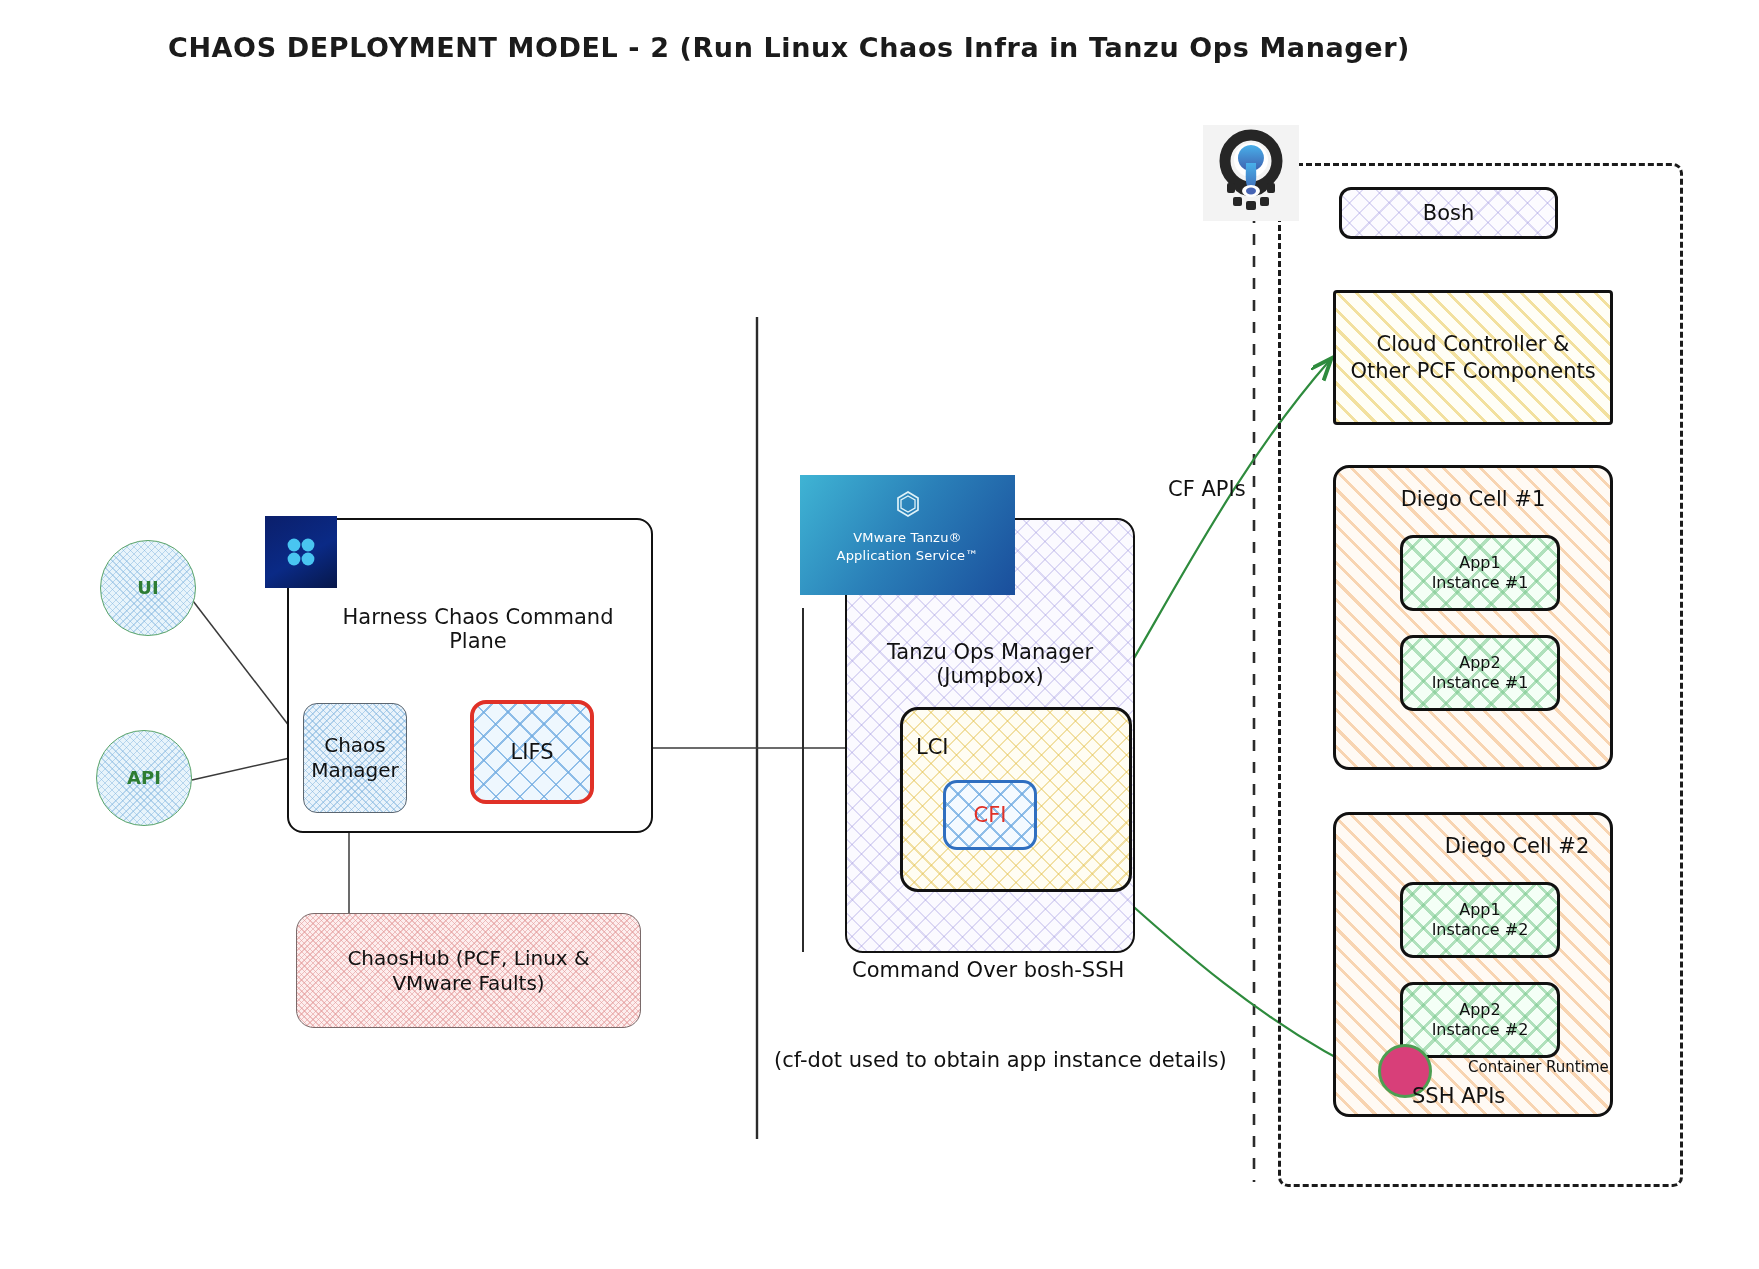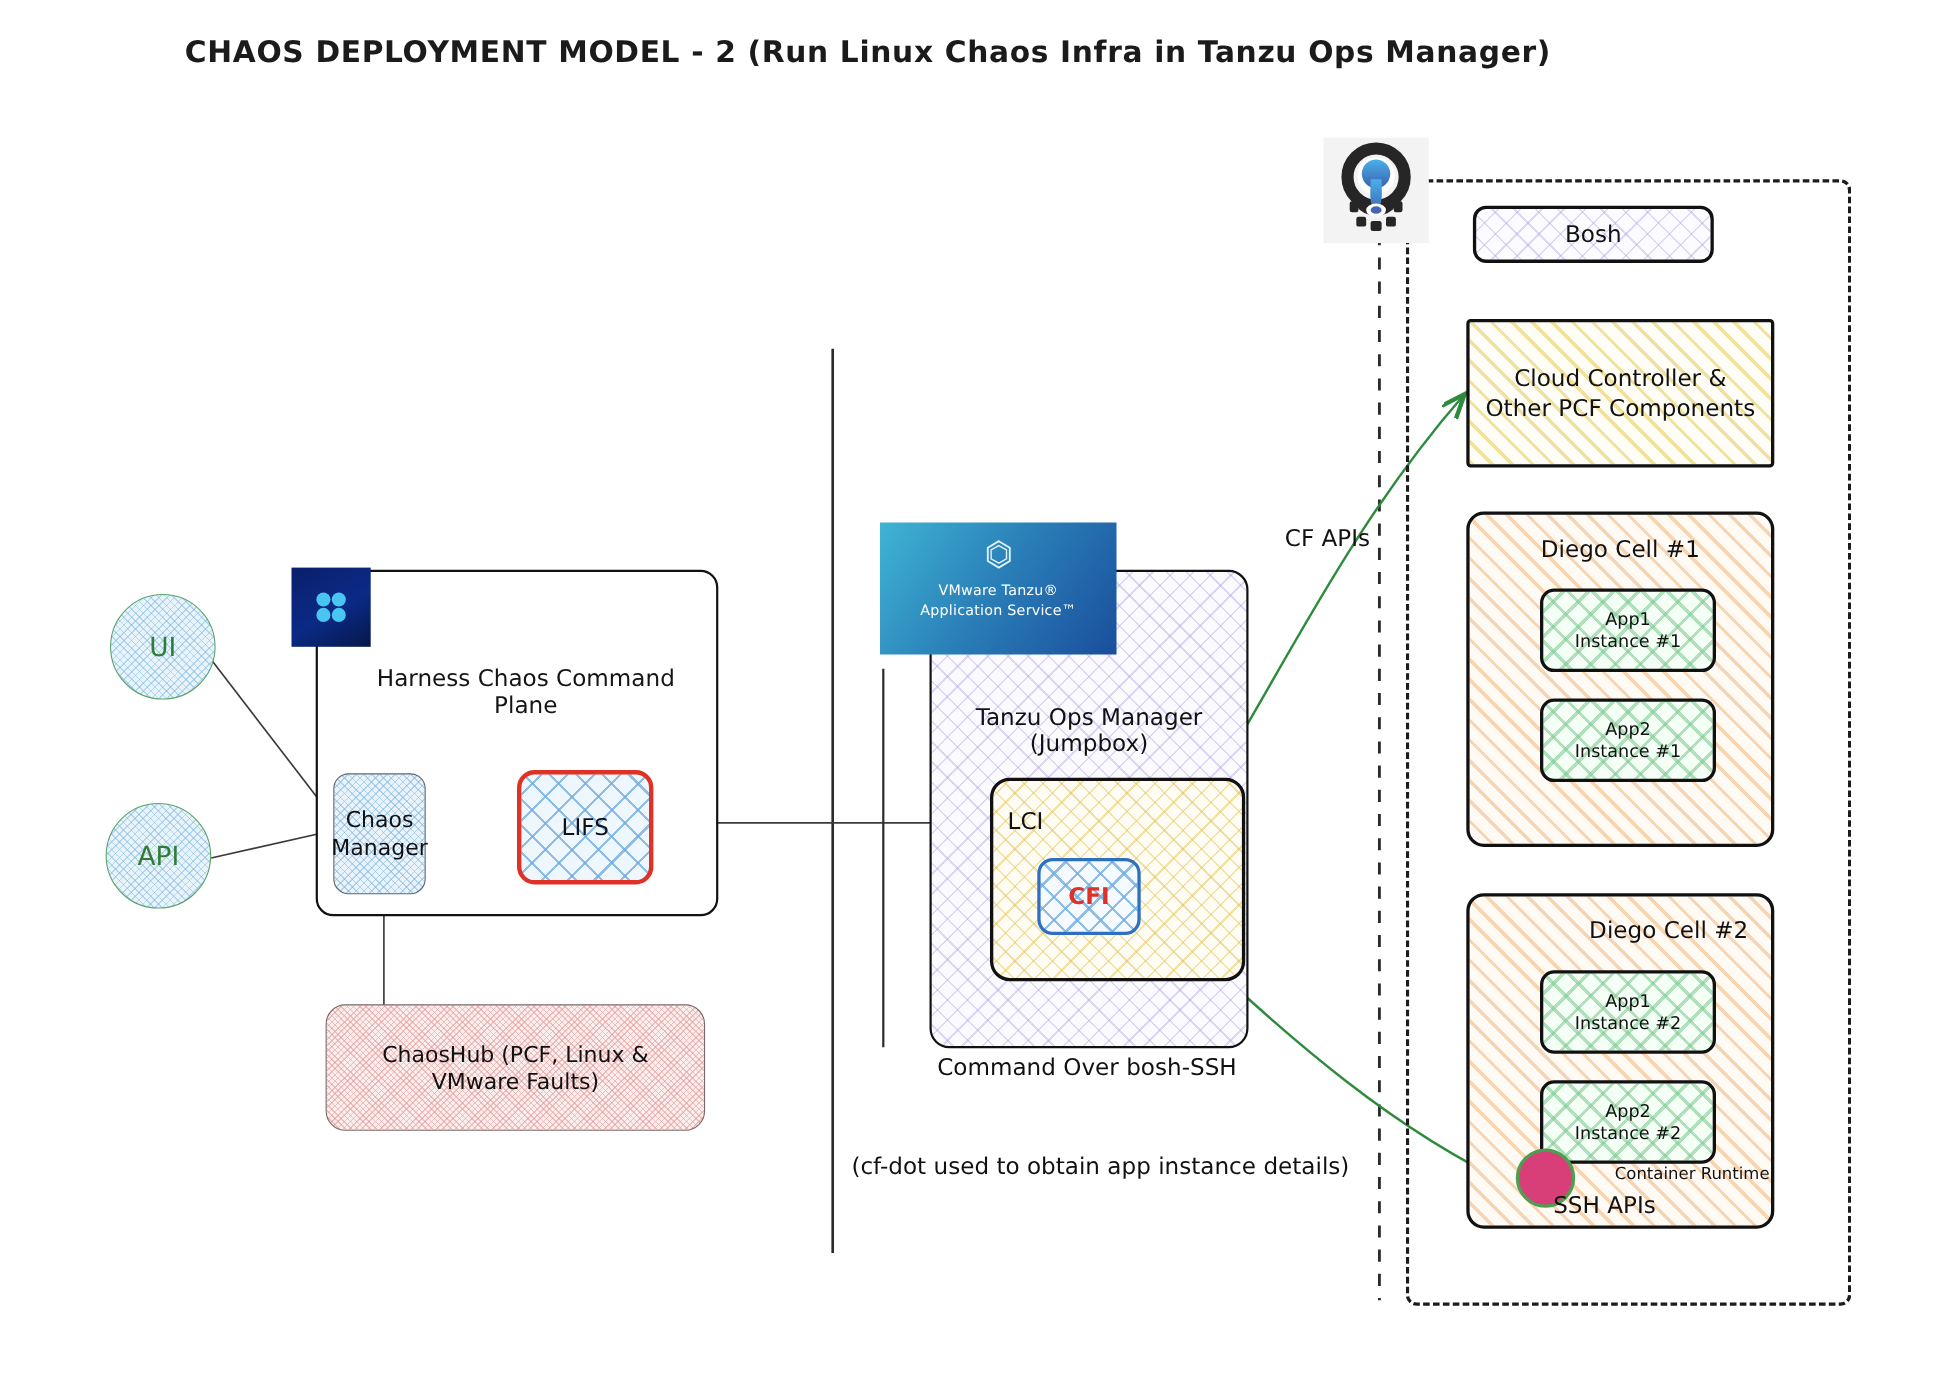--- a/index.html
+++ b/index.html
@@ -17,21 +17,21 @@
   
   #title{position:absolute;left:168px;top:32px;font-size:27px;letter-spacing:.6px;
          color:#1b1b1b;font-weight:600;}
 
   
   .circ{border-radius:50%;border:1.6px solid #5aa469;
         background-color:#e8f4fb;
         background-image:
           repeating-linear-gradient(45deg,rgba(120,175,220,.45) 0 1px,transparent 1px 5px),
           repeating-linear-gradient(-45deg,rgba(120,175,220,.45) 0 1px,transparent 1px 5px);
-        color:#2e7d32;font-size:24px;font-weight:400;}
+        color:#2e7d32;font-size:18px;font-weight:700;}
 
   
   #ccp{border:2.6px solid #111;border-radius:16px;background:#fff;}
   #ccp-label{position:absolute;font-size:21px;color:#141414;}
 
   
   #chaos-manager{border:1.4px solid #5b6670;border-radius:14px;
         background-color:#e9f3fb;
         background-image:
           repeating-linear-gradient(45deg,rgba(120,175,220,.5) 0 1px,transparent 1px 5px),
@@ -69,21 +69,21 @@
           repeating-linear-gradient(45deg,rgba(226,190,70,.45) 0 1.5px,transparent 1.5px 12px),
           repeating-linear-gradient(-45deg,rgba(226,190,70,.45) 0 1.5px,transparent 1.5px 12px);}
   #lci-label{position:absolute;font-size:21px;color:#111;}
 
   
   #cfi{border:3.4px solid #2f6fc0;border-radius:14px;
         background-color:#f4faff;
         background-image:
           repeating-linear-gradient(45deg,rgba(110,170,225,.75) 0 2px,transparent 2px 15px),
           repeating-linear-gradient(-45deg,rgba(110,170,225,.75) 0 2px,transparent 2px 15px);
-        font-size:21px;color:#e03127;font-weight:700;}
+        font-size:21px;color:#e03127;font-weight:400;}
 
   
   #pcf-boundary{position:absolute;border:3px dashed #1b1b1b;border-radius:10px;}
 
   
   #bosh{border:3px solid #111;border-radius:12px;
         background-color:#fcfbff;
         background-image:
           repeating-linear-gradient(45deg,rgba(150,140,220,.30) 0 1.5px,transparent 1.5px 14px),
           repeating-linear-gradient(-45deg,rgba(150,140,220,.30) 0 1.5px,transparent 1.5px 14px);
@@ -188,21 +188,21 @@
         <circle cx="29" cy="29" r="6.4"></circle>
         <circle cx="43" cy="29" r="6.4"></circle>
         <circle cx="29" cy="43" r="6.4"></circle>
         <circle cx="43" cy="43" r="6.4"></circle>
         <path d="M36 8 L64 36 L36 64 L8 36 Z" fill="none" stroke="#49c5f1" stroke-width="0"></path>
       </g>
       <path d="M36 9 L63 36 L36 63 L9 36 Z" fill="none" stroke="#49c5f1" stroke-width="0"></path>
     </svg>
   </div>
 
-  <div class="node" id="chaos-manager" style="left:303px;top:703px;width:84px;height:110px;">
+  <div class="node" id="chaos-manager" style="left:303px;top:703px;width:104px;height:110px;">
     <span class="txt hand">Chaos
 Manager</span>
   </div>
 
   <div class="node" id="lifs" style="left:470px;top:700px;width:124px;height:104px;">
     <span class="txt hand">LIFS</span>
   </div>
 
   <div class="node" id="chaoshub" style="left:296px;top:913px;width:345px;height:115px;">
     <span class="txt hand">ChaosHub (PCF, Linux &amp;

